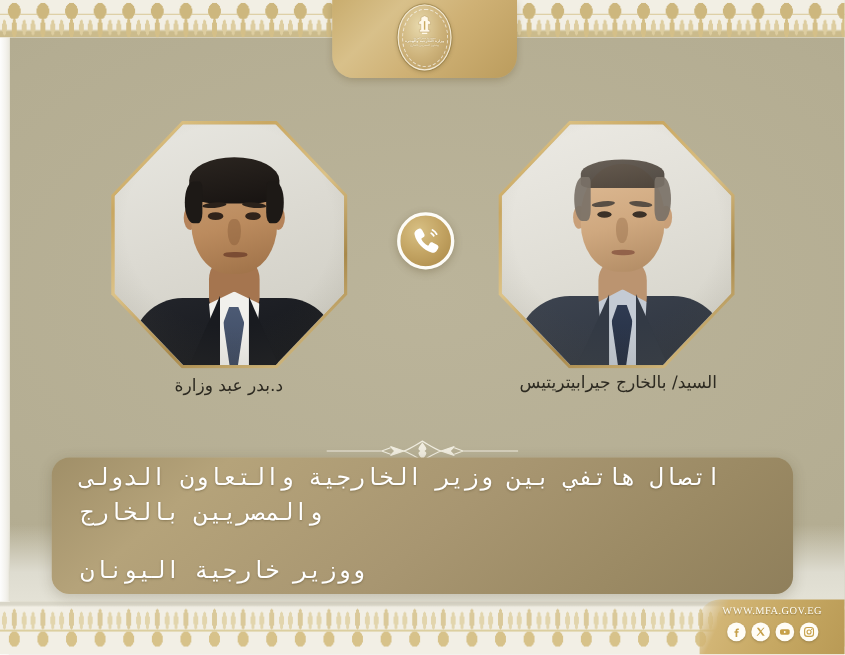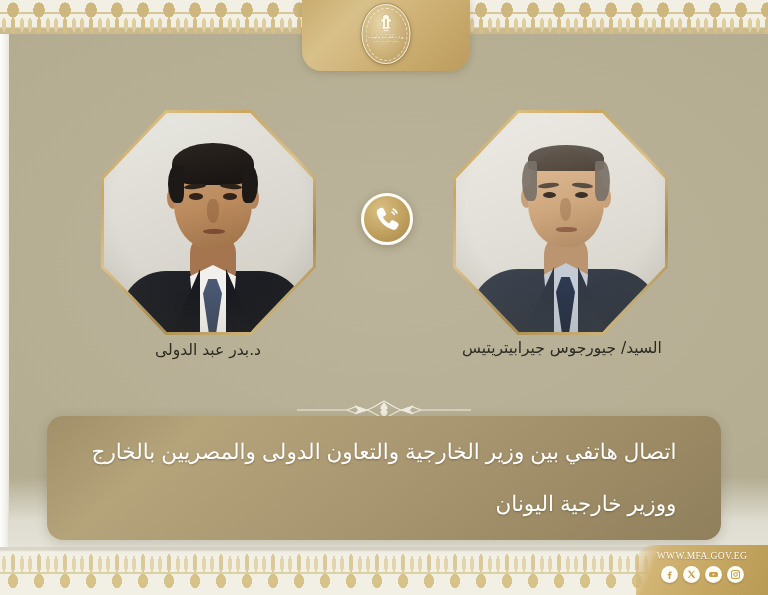--- a/index.html
+++ b/index.html
@@ -263,25 +263,25 @@
     left:47px; top:416px;
     width:674px; height:124px;
     border-radius:16px;
     background:linear-gradient(140deg,#a08f68 0%, #b5a37a 20%, #a89671 52%, #9b8a64 78%, #8f7f5b 100%);
     box-shadow:0 3px 12px rgba(70,58,28,.2);
     display:flex; align-items:center; justify-content:center;
     padding:6px 26px;
   }
   .banner-text {
     direction:rtl;
-    text-align:right;
+    text-align:left;
     color:#ffffff;
     font-size:21.5px;
     line-height:32px;
-    font-family:Liberation Sans, sans-serif;
+    font-family:Liberation Mono, monospace;
     text-shadow:0 1px 2px rgba(60,48,20,.35);
   }
   .banner-text .line2 { display:block;margin-top:20px; }
 
   
   .footer-plate {
     position:absolute;
     left:636px; top:545px;
     width:132px; height:50px;
     border-radius:18px 0 0 0;
@@ -357,21 +357,21 @@
         <div class="brow L"></div>
         <div class="brow R"></div>
         <div class="eye L"></div>
         <div class="eye R"></div>
         <div class="nose"></div>
         <div class="mouth"></div>
         <div class="vignette"></div>
       </div>
     </div>
   </div>
-  <div class="caption" id="caption-left">د.بدر عبد الدولى</div>
+  <div class="caption" id="caption-left">د.بدر عبد وزارة</div>
 
   <div class="portrait-wrap" id="portrait-right">
     <div class="octagon-frame"></div>
     <div class="octagon-inner">
       <div class="photo ph-r">
         <div class="backdrop"></div>
         <div class="suit"></div>
         <div class="neck"></div>
         <div class="shirt"></div>
         <div class="suit lapel-l"></div>
@@ -386,21 +386,21 @@
         <div class="brow L"></div>
         <div class="brow R"></div>
         <div class="eye L"></div>
         <div class="eye R"></div>
         <div class="nose"></div>
         <div class="mouth"></div>
         <div class="vignette"></div>
       </div>
     </div>
   </div>
-  <div class="caption" id="caption-right">السيد/ جيورجوس جيرابيتريتيس</div>
+  <div class="caption" id="caption-right">السيد/ بالخارج جيرابيتريتيس</div>
 
   <div class="phone-badge">
     <svg viewBox="0 0 32 32">
       <path d="M8.6 4.4 c1.5-1 3.1-.5 3.9 1 l2.1 3.8 c.7 1.3 .3 2.6-.9 3.3 l-1.5 .9 c-.4 .3 -.5 .7 -.3 1.1 c1.2 2.6 3.3 4.7 5.9 5.9 c.4 .2 .8 .1 1.1-.3 l.9-1.5 c.7-1.2 2-1.6 3.3-.9 l3.8 2.1 c1.5 .8 2 2.4 1 3.9 l-1.4 2.1 c-1 1.4-2.7 2-4.3 1.6 C13.8 25 7 18.2 5.2 9.9 c-.4-1.6 .2-3.3 1.6-4.3 Z" fill="#ffffff"></path>
       <path d="M21.4 8.6 a6.2 6.2 0 0 1 2.4 2.4" stroke="#ffffff" stroke-width="1.8" fill="none" stroke-linecap="round"></path>
       <path d="M22.6 5.4 a9.6 9.6 0 0 1 4 4" stroke="#ffffff" stroke-width="1.8" fill="none" stroke-linecap="round"></path>
     </svg>
   </div>
 
   <svg class="ornament" viewBox="0 0 190 22">

